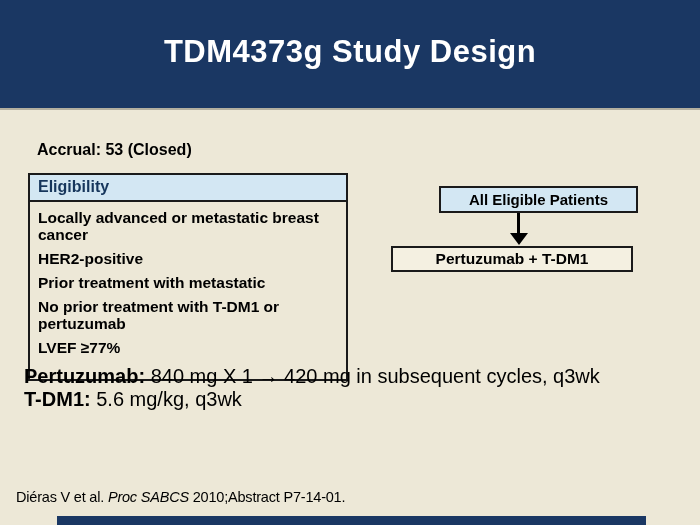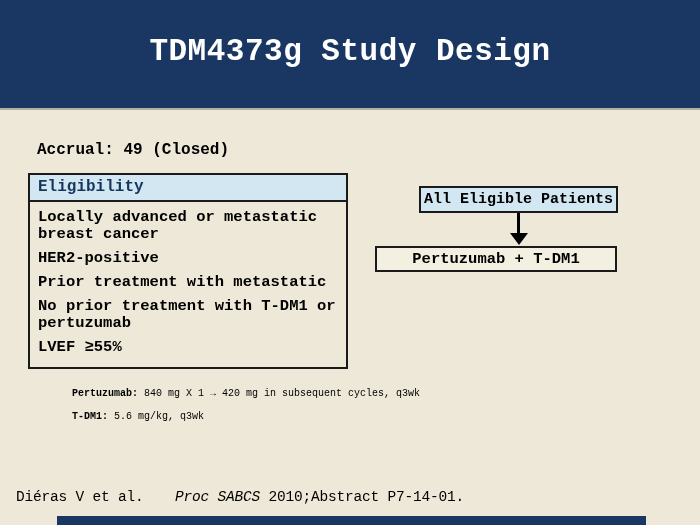--- a/index.html
+++ b/index.html
@@ -1,20 +1,20 @@
 <!DOCTYPE html>
 <html><head>
 <meta charset="utf-8">
 <style>
   html, body { margin: 0; padding: 0; background: #EDE8D7; }
   .slide {
     position: relative;
     width: 700px; height: 525px;
     background: #EDE8D7;
-    font-family: Liberation Mono, monospace;
+    font-family: Liberation Sans, sans-serif;
     color: #000;
     overflow: hidden;
   }
   .titlebar {
     position: absolute; top: 0; left: 0;
     width: 700px; height: 110px;
     background: #1A3763;
     border-bottom: 2px solid #b3afa0;
     box-sizing: border-box;
   }
@@ -38,96 +38,96 @@
     box-sizing: border-box;
   }
   .elig-header {
     background: #D3E7F3;
     color: #16365C;
     font-weight: bold;
     font-size: 16px;
     padding: 3px 8px 4px 8px;
     border-bottom: 2px solid #1a1a1a;
   }
-  .elig-body { padding: 7px 4px 8px 8px; }
+  .elig-body { padding: 7px 4px 20px 8px; }
   .elig-item {
     font-size: 15.5px;
     font-weight: bold;
     line-height: 17px;
     margin-bottom: 7px;
   }
   .elig-item:last-child { margin-bottom: 3px; }
   .flow-box {
     position: absolute;
     border: 2px solid #1a1a1a;
     box-sizing: border-box;
     text-align: center;
     font-weight: bold;
   }
   .flow-top {
-    left: 419px; top: 186px;
+    left: 439px; top: 186px;
     width: 199px; height: 27px;
     background: #D3E7F3;
     font-size: 15px; line-height: 23px;
   }
   .flow-bottom {
-    left: 375px; top: 246px;
+    left: 391px; top: 246px;
     width: 242px; height: 26px;
     background: #F4F0E1;
     font-size: 15.5px; line-height: 22px;
   }
   .arrow-shaft {
     position: absolute; left: 517px; top: 213px;
     width: 3px; height: 21px;
     background: #000;
   }
   .arrow-head {
     position: absolute; left: 510px; top: 233px;
     width: 0; height: 0;
     border-left: 9px solid transparent;
     border-right: 9px solid transparent;
     border-top: 12px solid #000;
   }
   .dosing {
-    position: absolute; left: 24px; top: 384px;
-    font-size: 10px; line-height: 20px; margin-left: 48px;
+    position: absolute; left: 24px; top: 366px;
+    font-size: 20px; line-height: 20px;
   }
   .dose-line { margin-bottom: 3px; }
   .b { font-weight: bold; }
   .citation {
     position: absolute; left: 16px; top: 489px;
     font-size: 14.5px;
     letter-spacing: -0.2px;
   }
-  .i { font-style: italic; margin-left: 23px; }
+  .i { font-style: italic; }
   .footer-bar {
     position: absolute; left: 57px; top: 516px;
     width: 589px; height: 9px;
     background: #1A3763;
   }
 </style>
 </head>
 <body>
 
 <div class="slide">
 
   <header class="titlebar">
     <h1>TDM4373g Study Design</h1>
   </header>
 
-  <div class="accrual">Accrual: 49 (Closed)</div>
+  <div class="accrual">Accrual: 53 (Closed)</div>
 
   <section class="elig-box">
     <div class="elig-header">Eligibility</div>
     <div class="elig-body">
       <div class="elig-item">Locally advanced or metastatic breast cancer</div>
       <div class="elig-item">HER2-positive</div>
       <div class="elig-item">Prior treatment with metastatic</div>
       <div class="elig-item">No prior treatment with T-DM1 or pertuzumab</div>
-      <div class="elig-item">LVEF ≥55%</div>
+      <div class="elig-item">LVEF ≥77%</div>
     </div>
   </section>
 
   <div class="flow-box flow-top">All Eligible Patients</div>
 
   <div class="arrow-shaft"></div>
   <div class="arrow-head"></div>
 
   <div class="flow-box flow-bottom">Pertuzumab + T-DM1</div>
 

